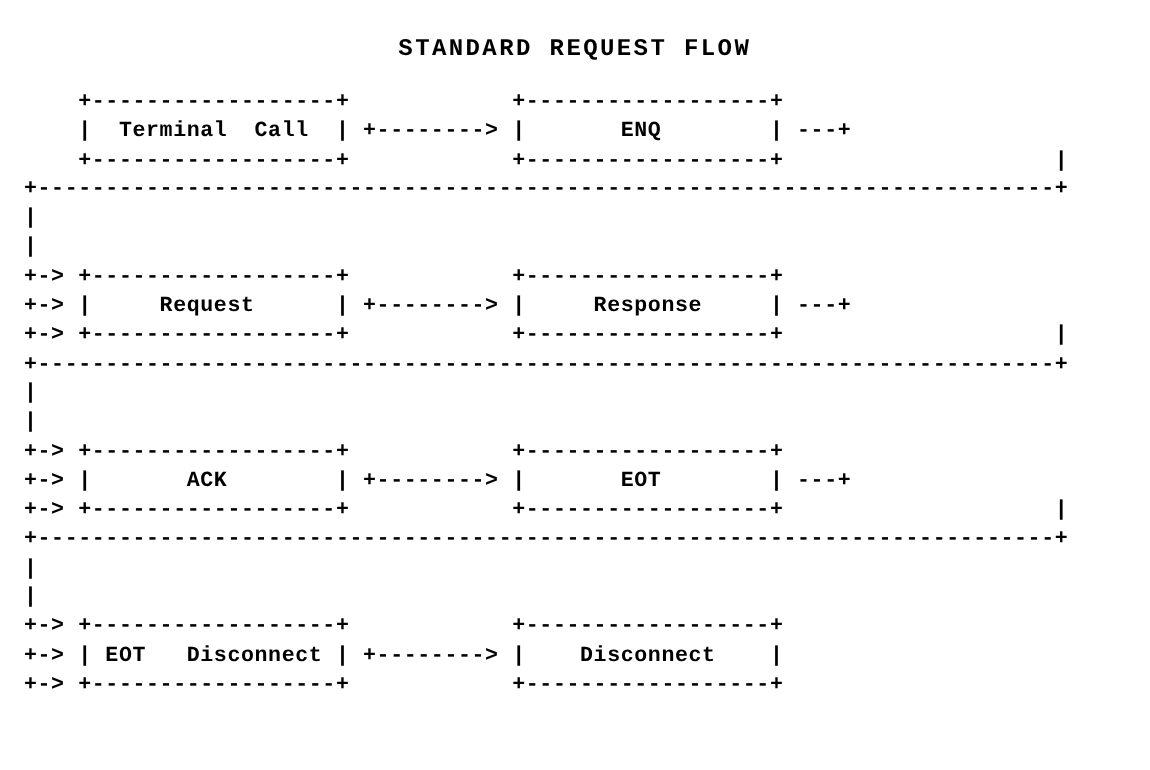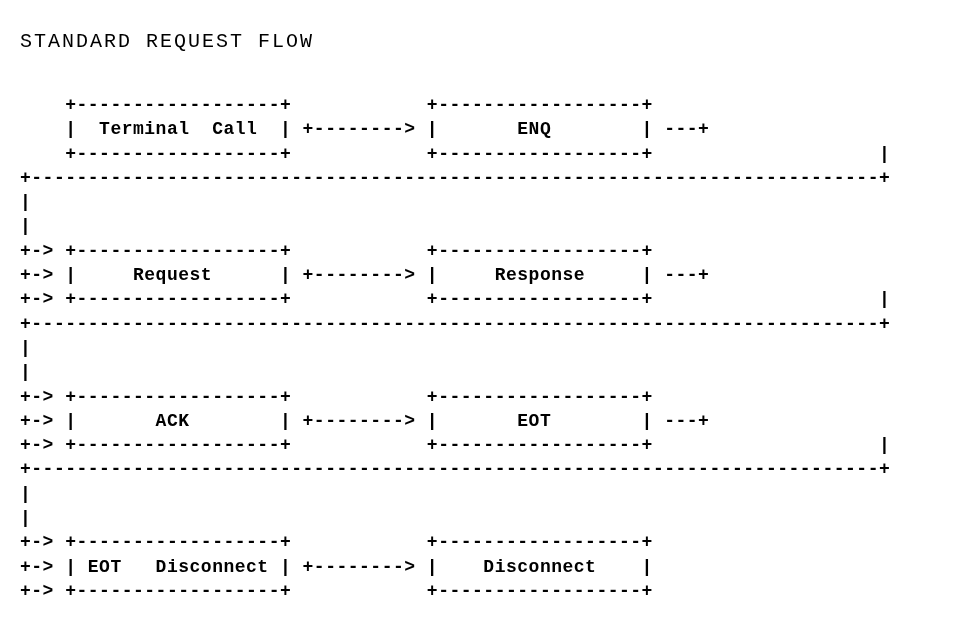--- a/index.html
+++ b/index.html
@@ -10,24 +10,25 @@
     body {
       font-family: 'Courier New', Consolas, Monaco, monospace;
       background: #ffffff;
       color: #000000;
       padding: 30px 20px;
       width: 958px;
       height: 642px;
       font-size: 18px;
     }
     .title {
-      font-weight: normal;
-      margin-bottom: 40px;
+      font-weight: bold;
+      margin-bottom: 20px;
       letter-spacing: 2px;
       font-size: 20px;
+      text-align: center;
     }
     .diagram {
       font-family: 'Courier New', Consolas, Monaco, monospace;
       white-space: pre;
       line-height: 1.35;
       font-weight: 600;
       letter-spacing: 0.5px;
     }
   </style>
 </head>

